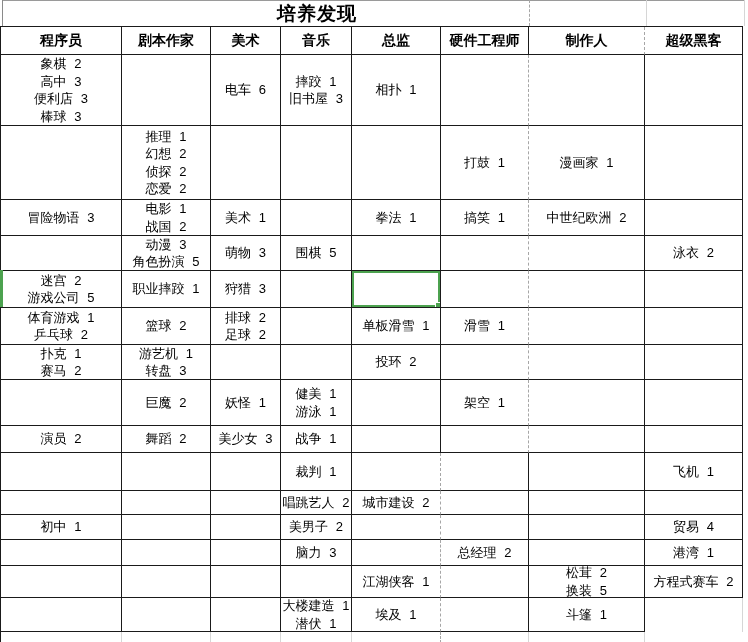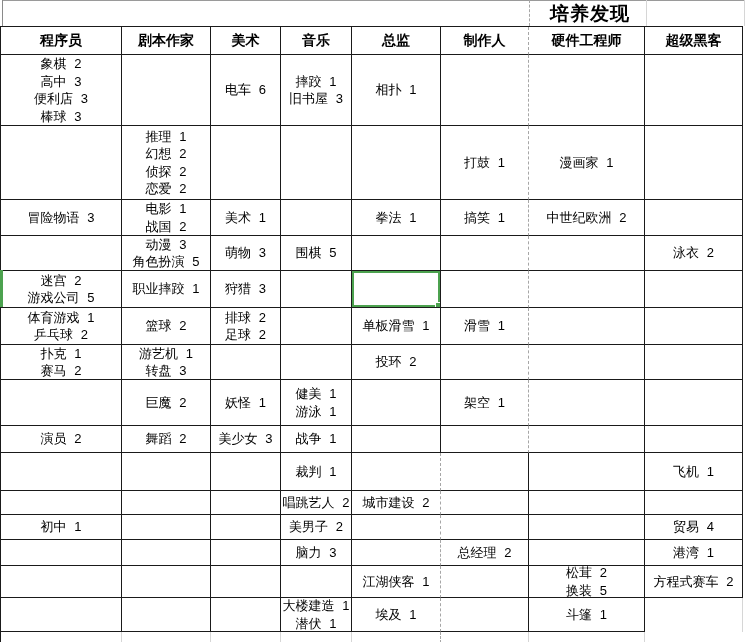--- a/index.html
+++ b/index.html
@@ -14,21 +14,21 @@
     font-family:"Liberation Sans","DejaVu Sans",sans-serif;
     color:#000;overflow:hidden;
   }
   .sheet{position:absolute;left:0;top:0;width:748px;height:642px;overflow:hidden;background:#fff;}
 
   
   .title-row{position:absolute;left:2px;top:0;width:742px;height:26px;border-top:1px solid #9a9a9a;}
   .title-left-edge{position:absolute;left:2px;top:0;height:26px;width:0;border-left:1px solid #8a8a8a;}
   .title{
     position:absolute;left:2px;top:1px;width:626px;height:24px;
-    text-align:right;font-weight:bold;font-size:19px;line-height:24px;
+    text-align:center;font-weight:bold;font-size:19px;line-height:24px;
     letter-spacing:1px;
   }
   .gridline-seg{position:absolute;top:0;height:26px;width:0;border-left:1px solid var(--grid-gray);}
   .pagebreak-top{position:absolute;left:529px;top:0;height:26px;width:0;border-left:1px dashed var(--dash-gray);}
 
   
   .grid{
     position:absolute;left:0;top:26px;
     display:grid;
     border-top:1px solid var(--grid-black);
@@ -87,25 +87,25 @@
       </div>
       <div class="cell header">
         <span class="line">美术</span>
       </div>
       <div class="cell header">
         <span class="line">音乐</span>
       </div>
       <div class="cell header">
         <span class="line">总监</span>
       </div>
+      <div class="cell header">
+        <span class="line">硬件工程师</span>
+      </div>
       <div class="cell header dash-right">
         <span class="line">制作人</span>
-      </div>
-      <div class="cell header">
-        <span class="line">硬件工程师</span>
       </div>
       <div class="cell header">
         <span class="line">超级黑客</span>
       </div>
       <div class="cell">
         <span class="line">象棋 2</span>
         <span class="line">高中 3</span>
         <span class="line">便利店 3</span>
         <span class="line">棒球 3</span>
       </div>

